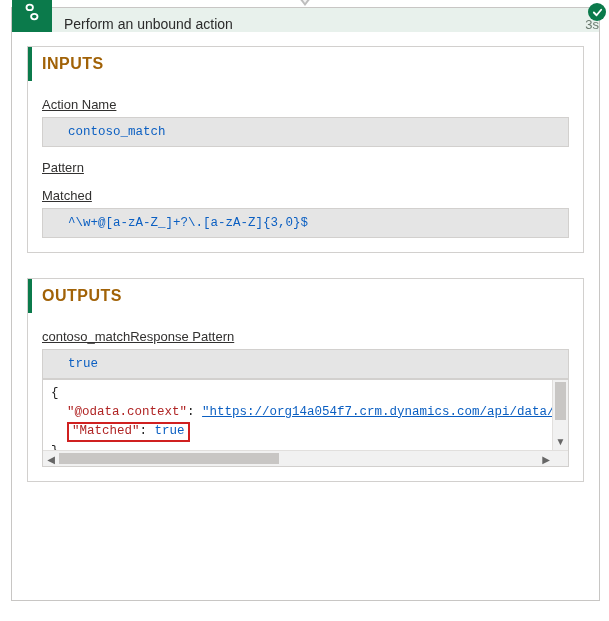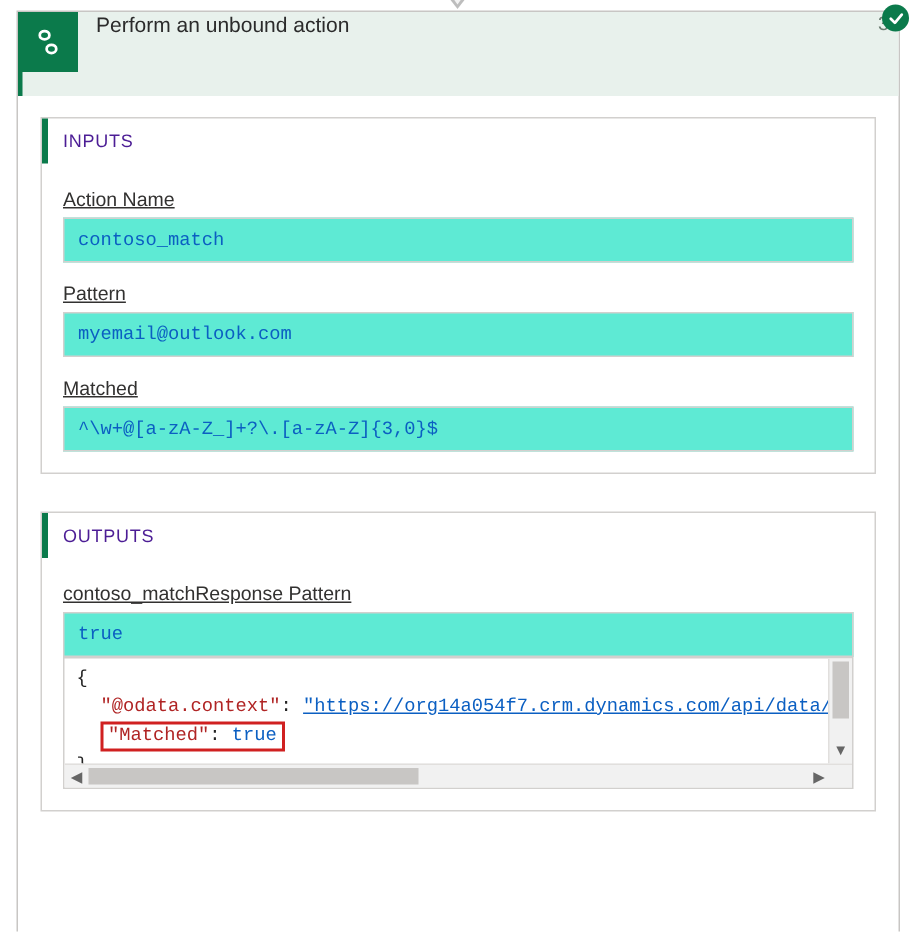--- a/index.html
+++ b/index.html
@@ -38,24 +38,24 @@
   .card {
     position: absolute;
     top: 7px;
     left: 11px;
     width: 589px;
     border: 1px solid #c8c6c4;
     background: #fff;
   }
   .header {
     display: flex;
-    align-items: flex-start;
+    align-items: flex-end;
     background: #e8f1ec;
     border-left: 3px solid #0b7a4b;
-    height: 56px;
+    height: 24px;
     position: relative;
   }
   .header-icon {
     width: 40px;
     height: 40px;
     background: #0b7a4b;
     display: flex;
     align-items: center;
     justify-content: center;
     margin-left: -3px;
@@ -90,39 +90,40 @@
   .section {
     border: 1px solid #d2d0ce;
     margin-bottom: 18px;
     padding: 0 14px 14px 14px;
   }
   .section-head {
     border-left: 4px solid #0b7a4b;
     padding: 8px 10px;
     margin-left: -14px;
     margin-bottom: 16px;
-    color: #4c1d95;
-    font-size: 12px;
+    color: #a16207;
+    font-size: 16px;
     letter-spacing: 0.5px;
+    font-weight: bold;
   }
   .field-label {
     color: #323130;
     font-size: 13px;
     margin-bottom: 5px;
     margin-top: 13px;
     text-decoration: underline;
   }
   .field-label:first-of-type { margin-top: 0; }
   .field-box {
     border: 1px solid #d2d0ce;
     font-family: "Consolas", "Courier New", monospace;
     font-size: 12.5px;
     color: #0b5fc2;
-    padding: 7px 9px;
-    background: #5eead4;
+    padding: 7px 25px;
+    background: #e5e5e5;
   }
   .scroll-box {
     border: 1px solid #d2d0ce;
     position: relative;
     background: #fff;
     height: 88px;
     overflow: hidden;
   }
   .scroll-content {
     font-family: "Consolas", "Courier New", monospace;
@@ -216,21 +217,20 @@
 
   <div class="content">
 
     <div class="section">
       <div class="section-head">INPUTS</div>
 
       <div class="field-label">Action Name</div>
       <div class="field-box">contoso_match</div>
 
       <div class="field-label">Pattern</div>
-      <div class="field-box">myemail@outlook.com</div>
 
       <div class="field-label">Matched</div>
       <div class="field-box">^\w+@[a-zA-Z_]+?\.[a-zA-Z]{3,0}$</div>
     </div>
 
     <div class="section" style="margin-bottom:0;margin-top:25px;">
       <div class="section-head">OUTPUTS</div>
 
       <div class="field-label">contoso_matchResponse Pattern</div>
       <div class="field-box">true</div>

